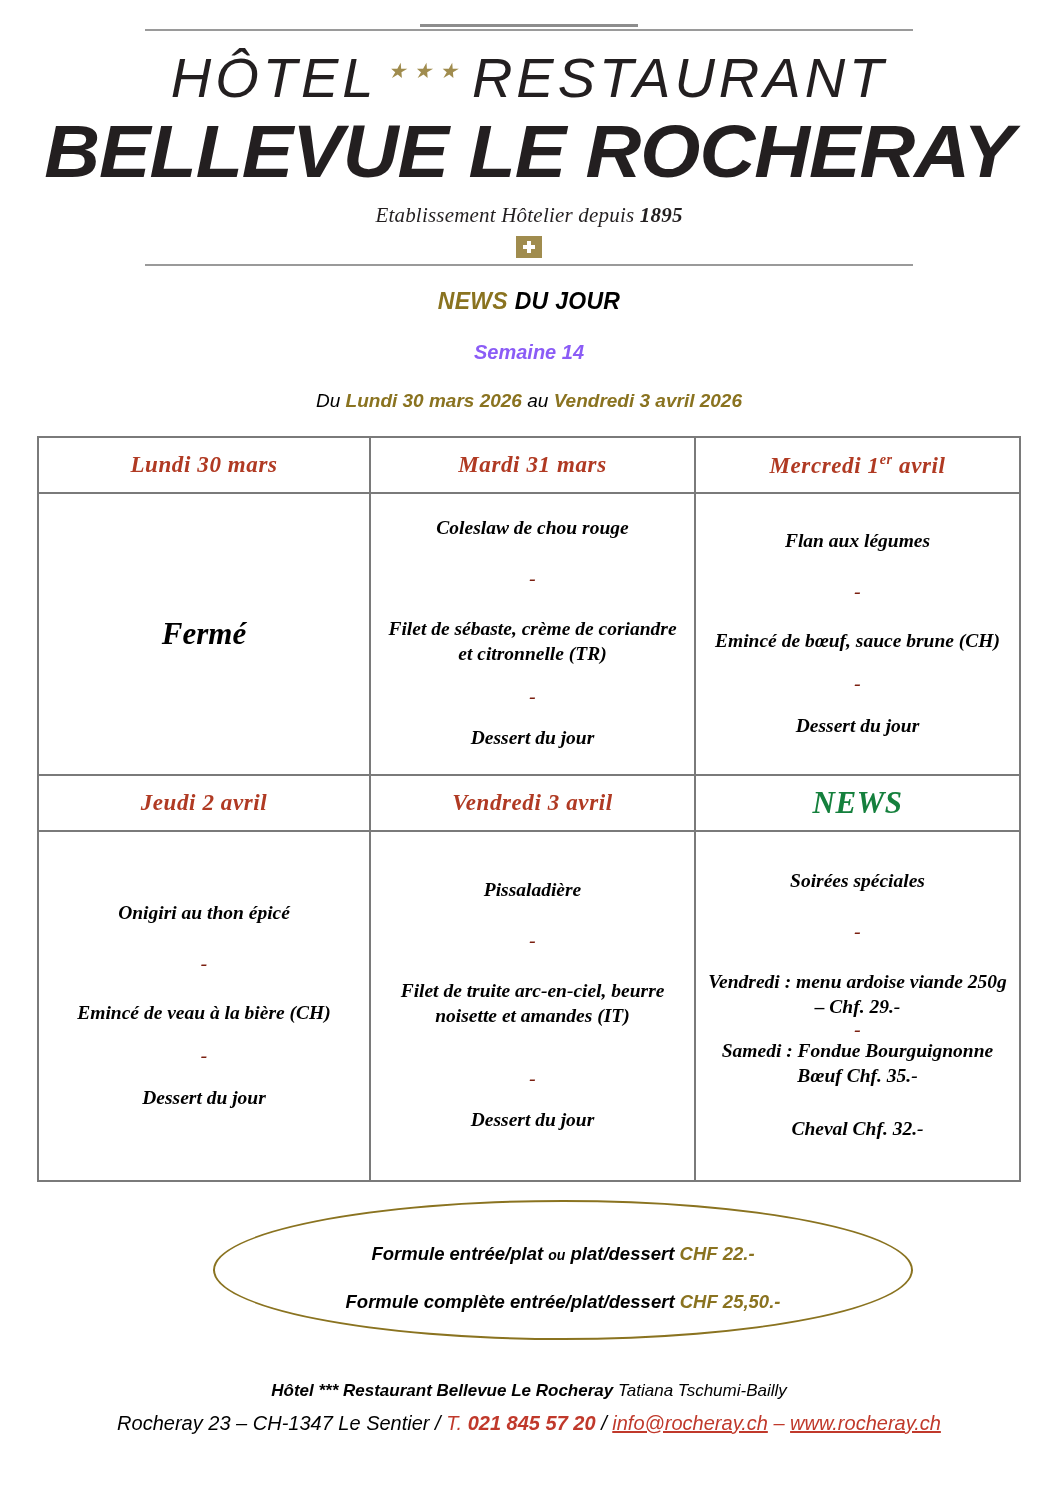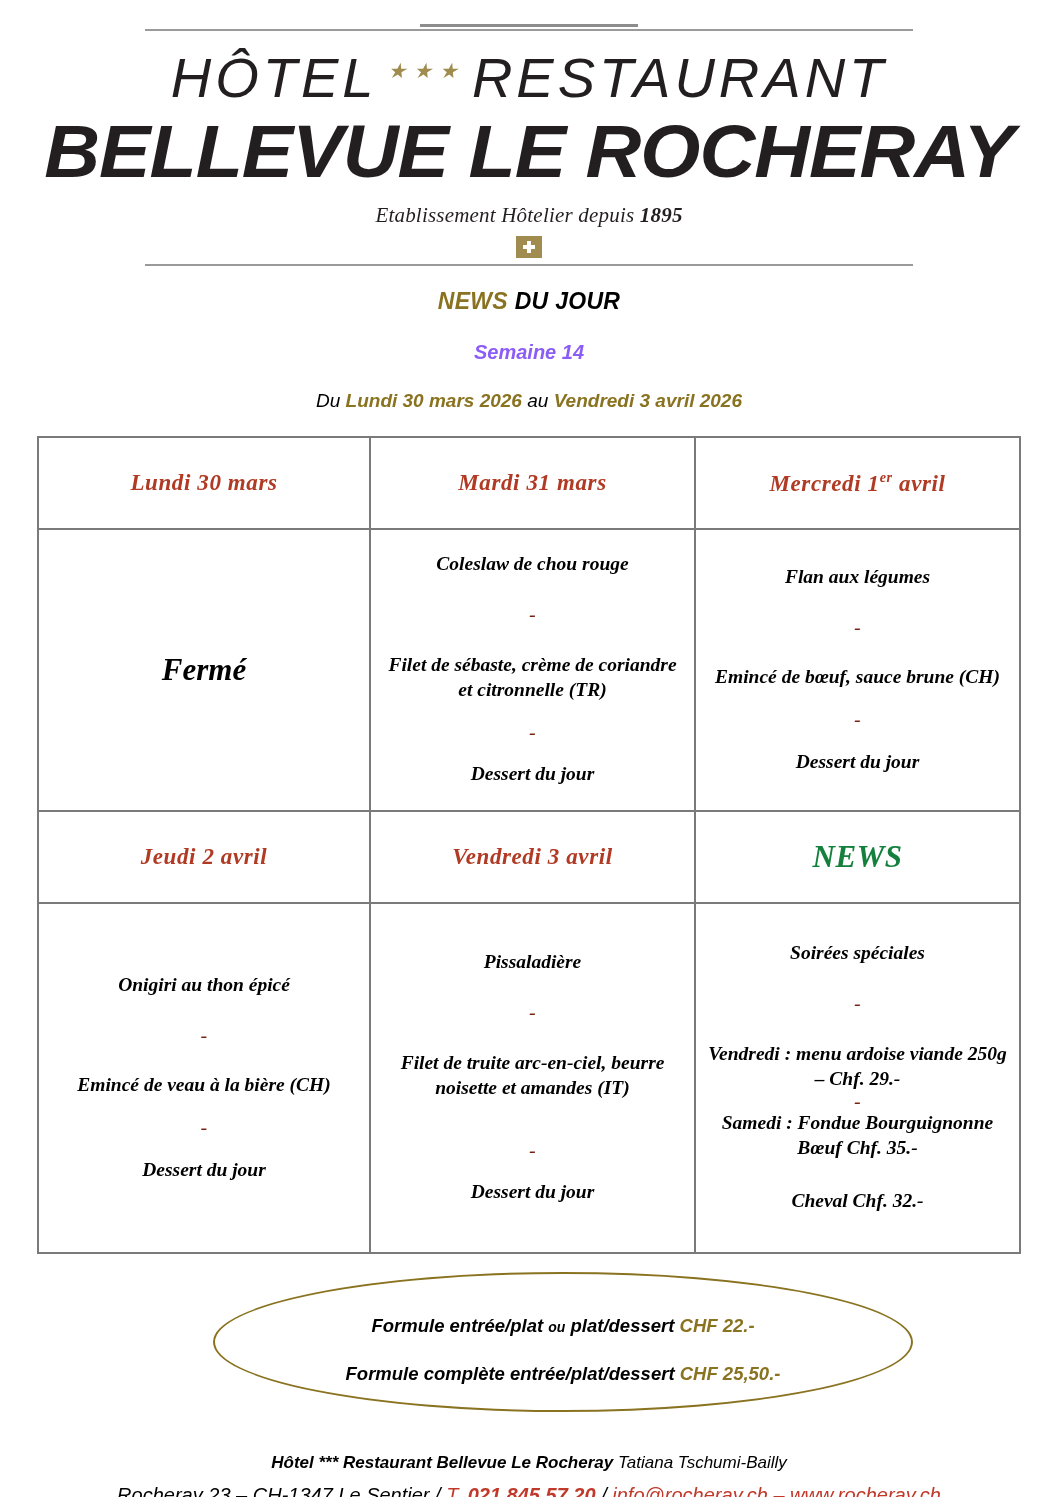--- a/index.html
+++ b/index.html
@@ -149,21 +149,21 @@
     vertical-align: middle;
     text-align: center;
     padding: 4px 10px;
   }
   .col-a { width: 332px; }
   .col-b { width: 325px; }
   .col-c { width: 325px; }
 
   .day-head {
     height: 50px;
-    padding: 20px 8px !important;
+    padding: 2px 8px !important;
   }
   .day-head-text {
     font-family: "Liberation Serif", serif;
     font-weight: 700;
     font-size: 23px;
     color: #b03a23;
     letter-spacing: 0.6px;
   }
   .day-head-text sup {
     font-size: 0.62em;

